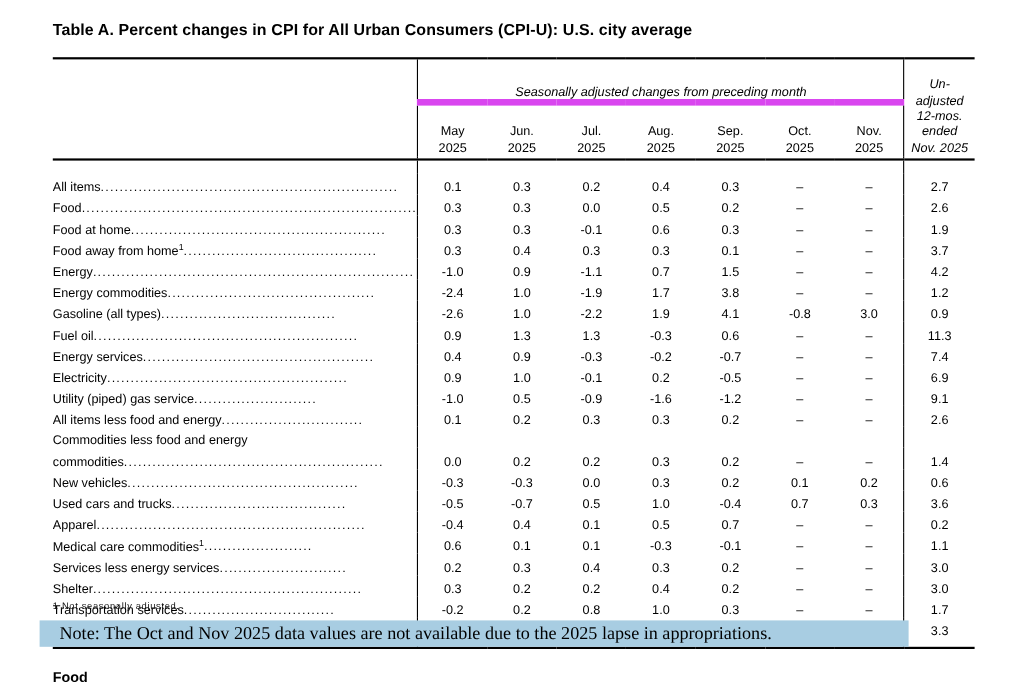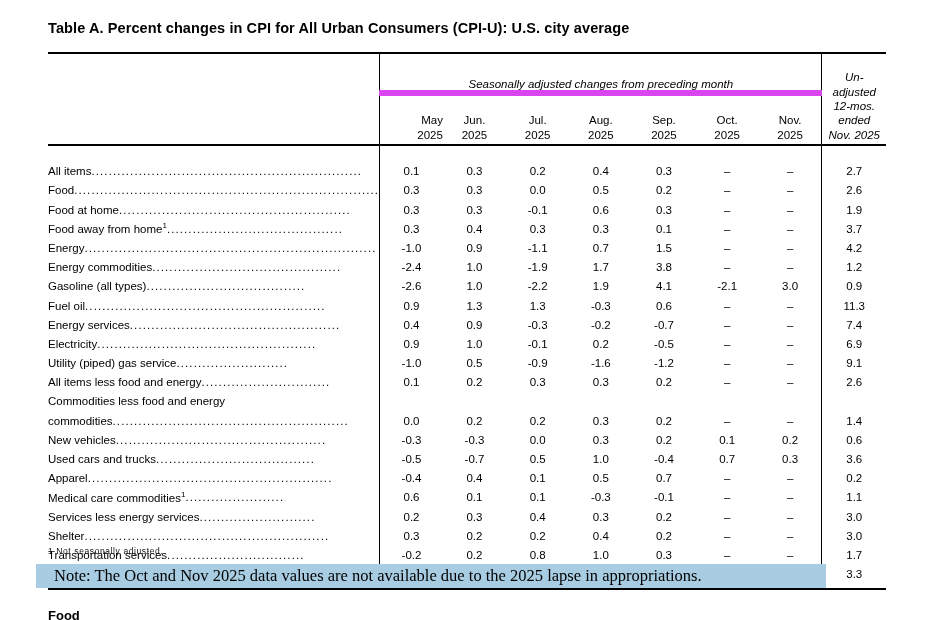--- a/index.html
+++ b/index.html
@@ -82,21 +82,20 @@
     text-align: center;
   }
   .unadj-cell {
     vertical-align: middle;
     line-height: 1.25;
     text-align: center;
     font-size: 11px;
   }
   .sep-left {
     border-left: 1px solid #000;
-    text-align: right;
   }
   .data-row td {
     height: 19.2px;
     font-size: 11.5px;
   }
   .data-row td.val {
     text-align: center;
   }
   .rowlabel {
     white-space: nowrap;
@@ -309,21 +308,21 @@
           <td class="val">–</td>
           <td class="val sep-left">1.2</td>
         </tr>
         <tr class="data-row">
           <td class="rowlabel ind2"><span class="txt">Gasoline (all types)</span><span class="dots"> .....................................</span></td>
           <td class="val sep-left">-2.6</td>
           <td class="val">1.0</td>
           <td class="val">-2.2</td>
           <td class="val">1.9</td>
           <td class="val">4.1</td>
-          <td class="val">-2.1</td>
+          <td class="val">-0.8</td>
           <td class="val">3.0</td>
           <td class="val sep-left">0.9</td>
         </tr>
         <tr class="data-row">
           <td class="rowlabel ind2"><span class="txt">Fuel oil</span><span class="dots"> ........................................................</span></td>
           <td class="val sep-left">0.9</td>
           <td class="val">1.3</td>
           <td class="val">1.3</td>
           <td class="val">-0.3</td>
           <td class="val">0.6</td>

